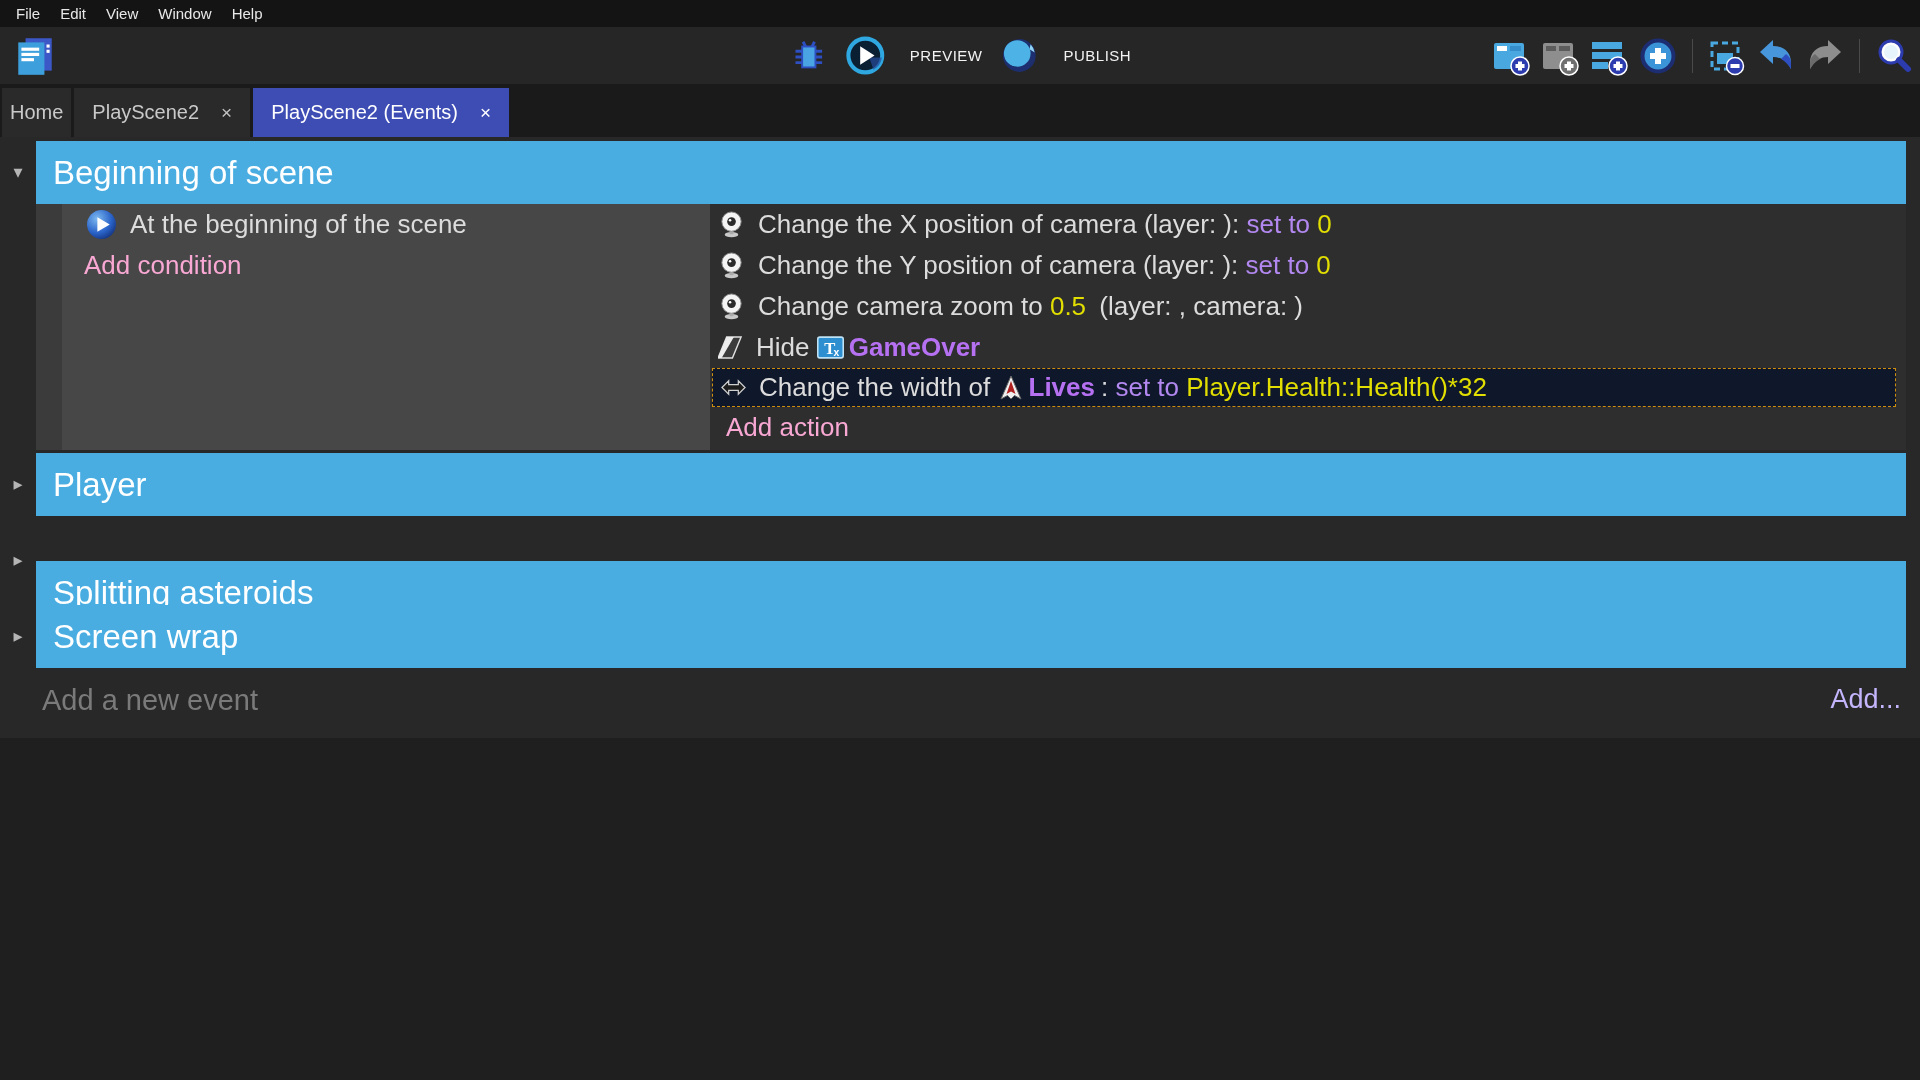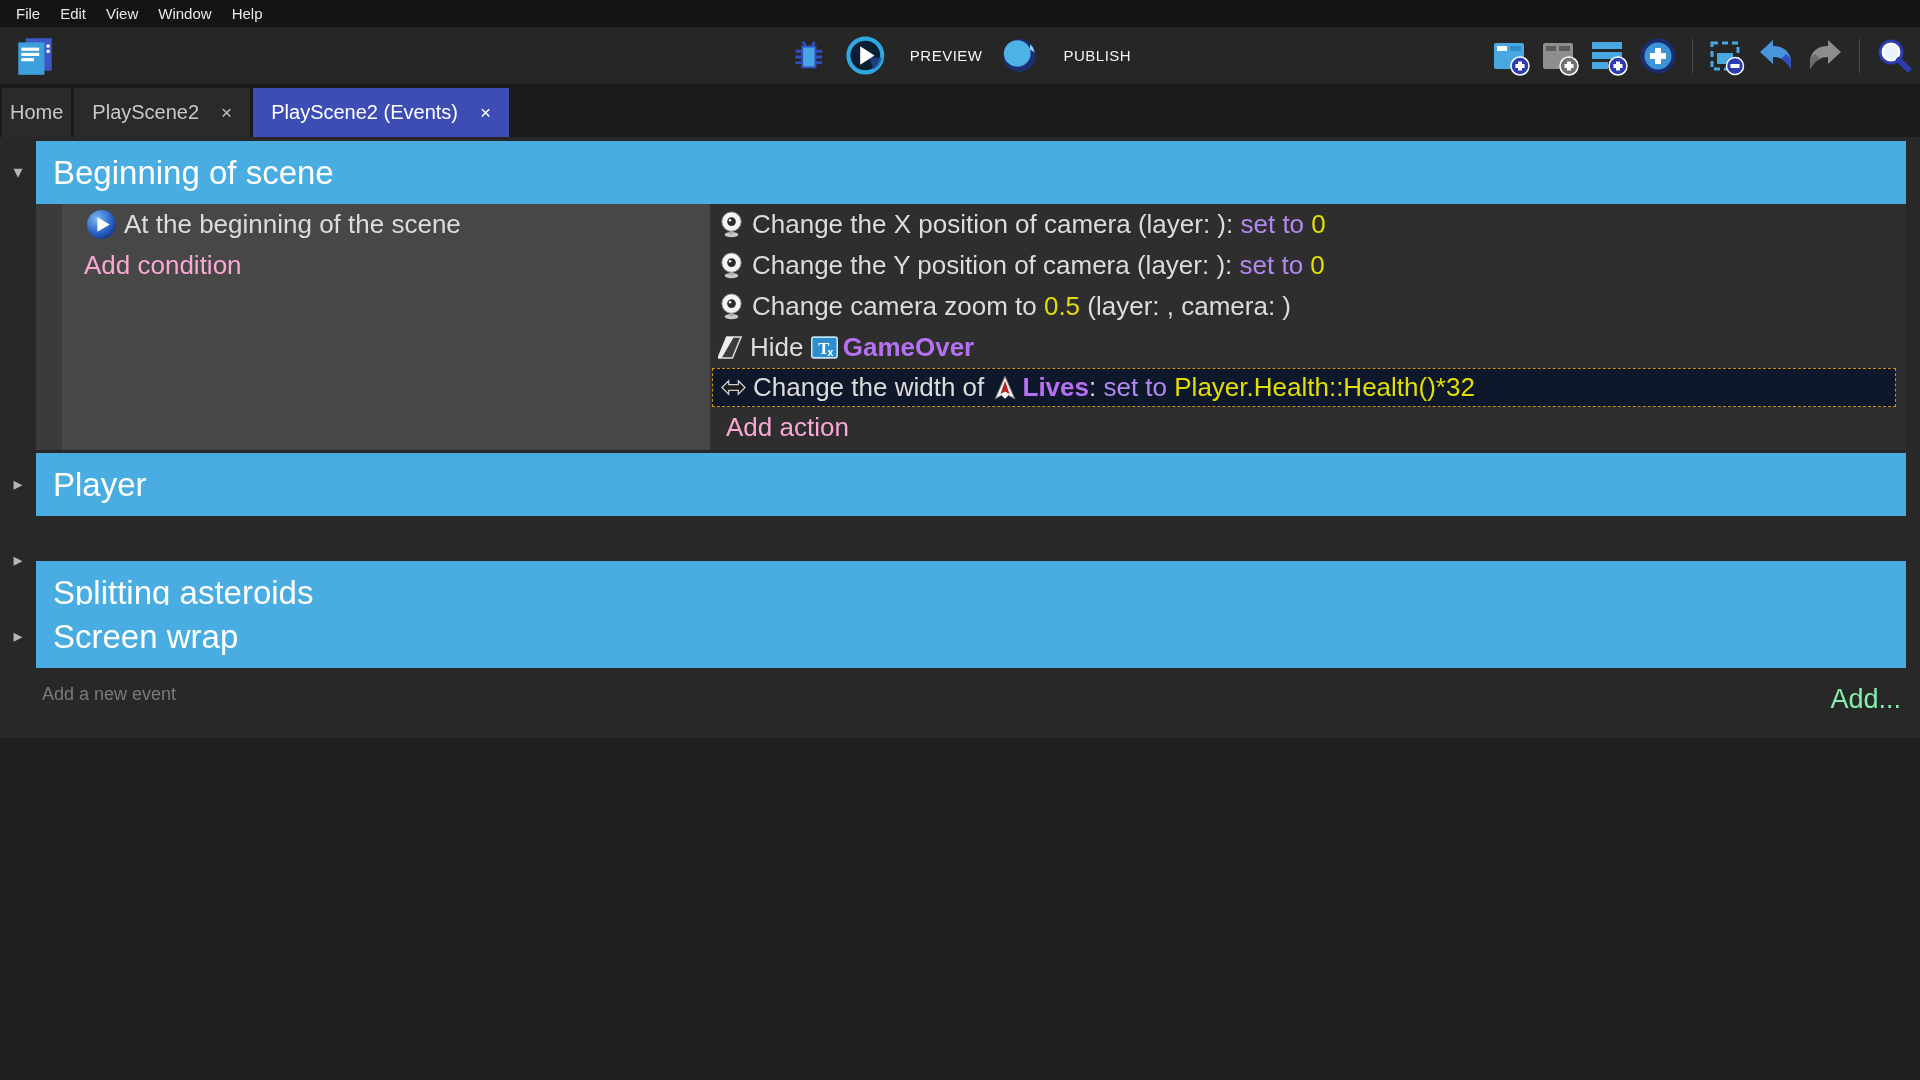--- a/index.html
+++ b/index.html
@@ -40,30 +40,30 @@
              color:#fff;font-size:33px;display:flex;align-items:center;padding-left:17px;box-sizing:border-box;}
 
   .indent-strip{position:absolute;left:36px;top:204px;width:26px;height:246px;background:#3b3b3b;}
   .cond-panel{position:absolute;left:62px;top:204px;width:648px;height:246px;background:var(--condition-bg,#474747);}
   .act-panel{position:absolute;left:710px;top:204px;width:1196px;height:246px;background:var(--action-bg,#2e2e2e);}
 
   .row{height:41px;display:flex;align-items:center;font-size:26px;color:#dcdcdc;white-space:pre;}
   .cond-panel .row{padding-left:24px;}
   .act-panel .row{padding-left:8px;}
   .row .ricon{display:flex;align-items:center;margin-right:7px;flex:none;}
-  .row .t{color:#dcdcdc;}
+  .row .t{color:#dcdcdc;margin-left:6px;}
   .kw{color:var(--keyword,#b288f0);}
   .val{color:var(--value,#e2df00);}
   .obj{color:var(--object-name,#b671f2);font-weight:bold;}
   .placeholder{color:#f9a8d4;}
   .row.sel{border:1px dashed var(--selection-border,#cf8e0e);height:39px;width:1184px;
            box-sizing:border-box;margin-left:2px;background:#0f172a;}
 
-  .add-row-left{position:absolute;left:42px;top:684px;font-size:18px;color:#7a7a7a;}
-  .add-row-right{position:absolute;right:19px;top:684px;font-size:27px;color:#86efac;}
+  .add-row-left{position:absolute;left:42px;top:684px;font-size:29px;color:#7a7a7a;}
+  .add-row-right{position:absolute;right:19px;top:684px;font-size:27px;color:#c4b5fd;}
 
   svg{display:block;}
   .icon-wrap{display:inline-flex;align-items:center;margin-right:5px;}
 </style>
 </head>
 <body>
 
 <div id="app">
 
   <div class="menubar">

